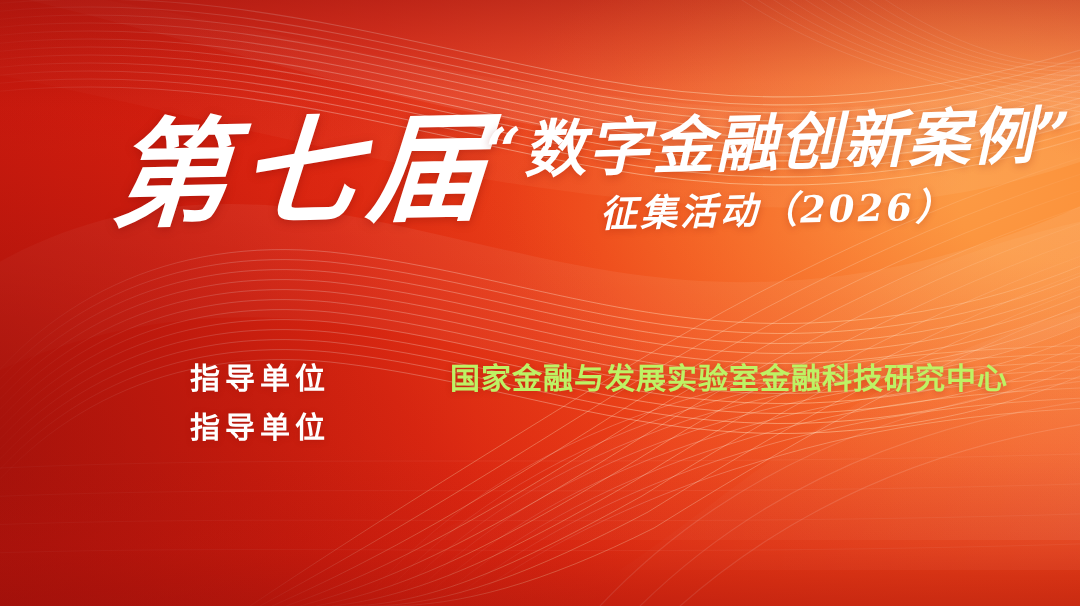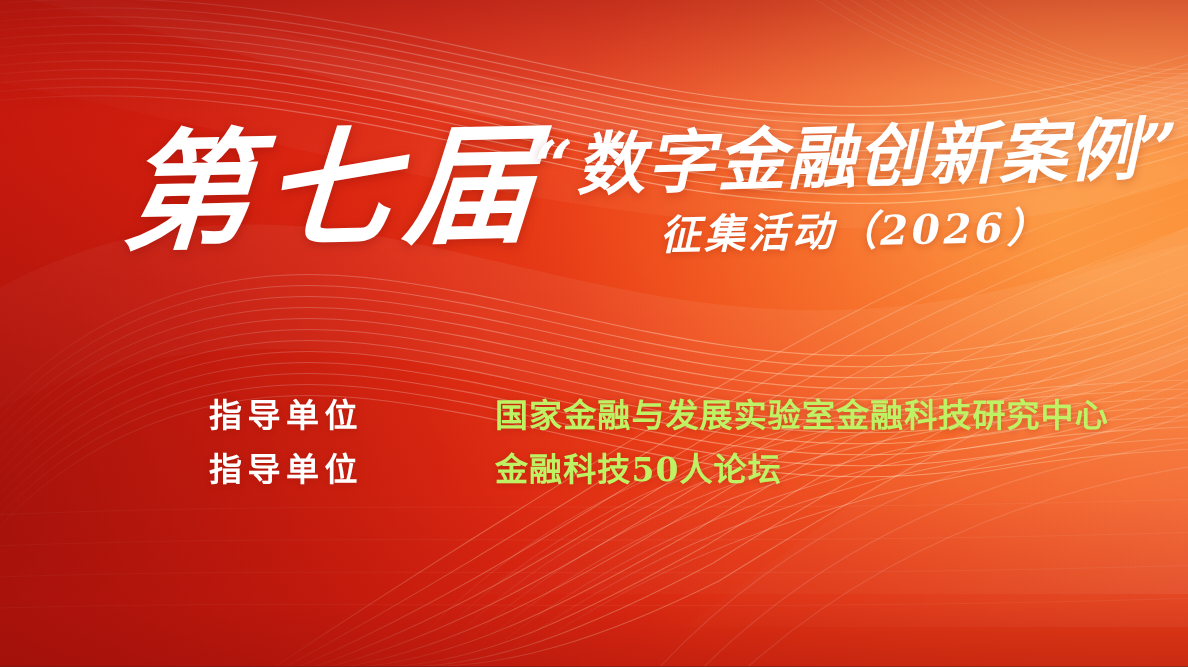--- a/index.html
+++ b/index.html
@@ -299,19 +299,18 @@
       <div class="credit-row">
         <div class="credit-label">指导单位</div>
         <div class="credit-values">
           <div class="credit-value">国家金融与发展实验室金融科技研究中心</div>
         </div>
       </div>
 
       <div class="credit-row">
         <div class="credit-label">指导单位</div>
         <div class="credit-values">
-          <div class="credit-value">金融科技50人论坛</div>
         </div>
       </div>
 
     </div>
   </div>
 </div>
 
 </body></html>

